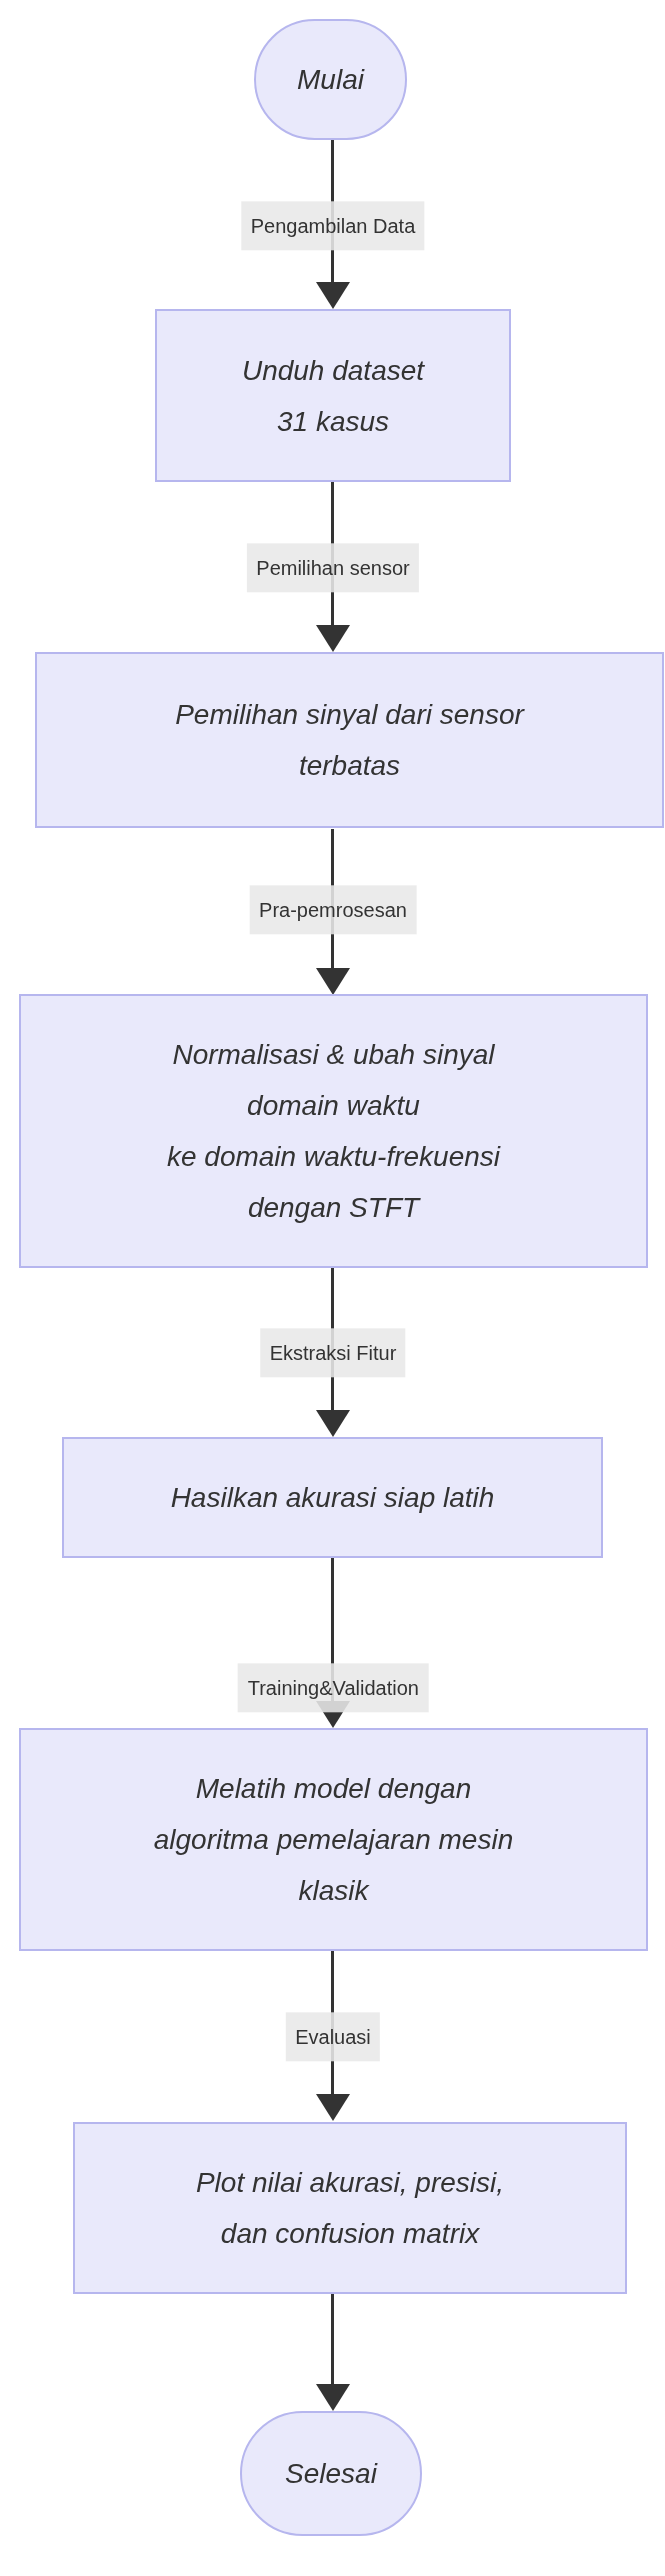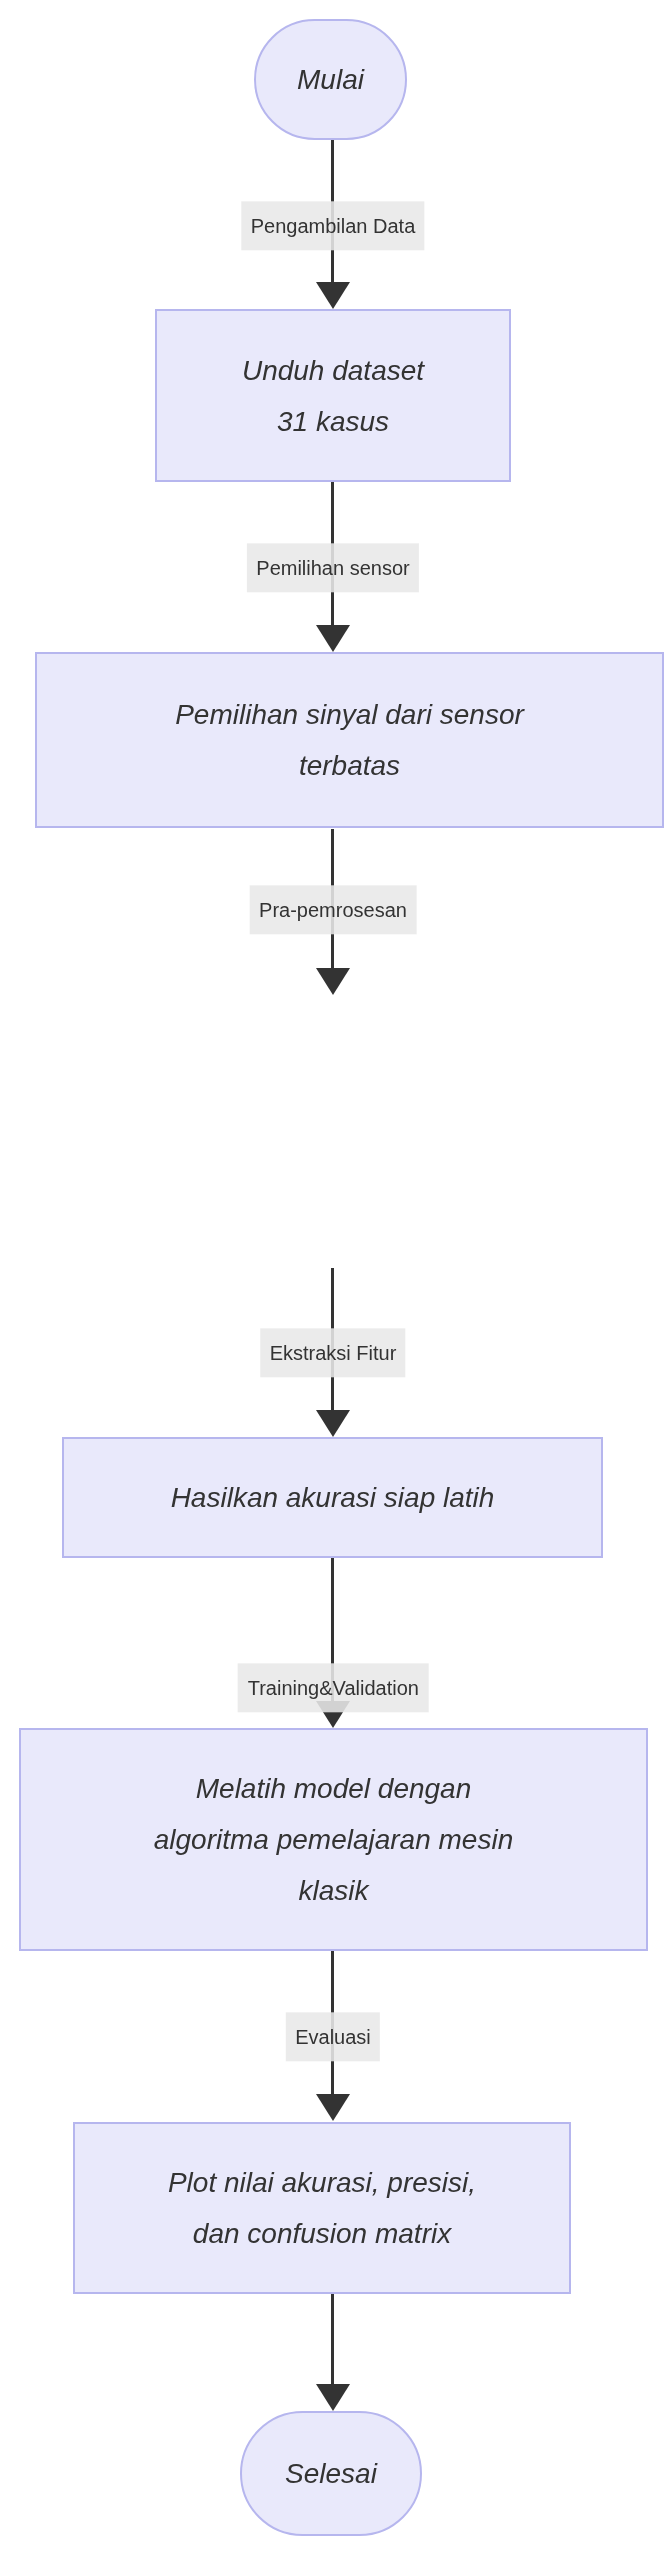--- a/index.html
+++ b/index.html
@@ -59,21 +59,21 @@
     z-index: 2;
     color: #333333;
   }
   
   #n-start { left: 254px; top: 19px;   width: 153px; height: 121px; }
   #n-1     { left: 155px; top: 309px;  width: 356px; height: 173px; }
   #n-2     { left: 19px;  top: 652px;  width: 629px; height: 176px; margin-left: 16px; }
   #n-3     { left: 19px;  top: 994px; width: 629px; height: 274px; }
   #n-4     { left: 62px;  top: 1437px; width: 541px; height: 121px; }
   #n-5     { left: 19px;  top: 1728px; width: 629px; height: 223px; }
-  #n-6     { left: 73px; top: 2122px; width: 498px; height: 172px; }
+  #n-6     { left: 73px; top: 2122px; width: 554px; height: 172px; }
   #n-end   { left: 240px; top: 2411px; width: 182px; height: 125px; }
   
   #e-1 { top: 140px;  height: 146px; }
   #e-2 { top: 482px;  height: 148px; }
   #e-3 { top: 829px; height: 143px; }
   #e-4 { top: 1268px; height: 146px; }
   #e-5 { top: 1558px; height: 147px; }
   #e-6 { top: 1951px; height: 146px; }
   #e-7 { top: 2294px; height: 95px; }
   #a-1 { top: 282px; }
@@ -125,20 +125,26 @@
   <div class="node" id="n-1">
     <span class="line">Unduh dataset</span>
     <span class="line">31 kasus</span>
   </div>
 
   <div class="node" id="n-2">
     <span class="line">Pemilihan sinyal dari sensor</span>
     <span class="line">terbatas</span>
   </div>
 
+  <div class="node" id="n-3">
+    <span class="line">Normalisasi &amp; ubah sinyal</span>
+    <span class="line">domain waktu</span>
+    <span class="line">ke domain waktu-frekuensi</span>
+    <span class="line">dengan STFT</span>
+  </div>
 
   <div class="node" id="n-4">
     <span class="line">Hasilkan akurasi siap latih</span>
   </div>
 
   <div class="node" id="n-5">
     <span class="line">Melatih model dengan</span>
     <span class="line">algoritma pemelajaran mesin</span>
     <span class="line">klasik</span>
   </div>

